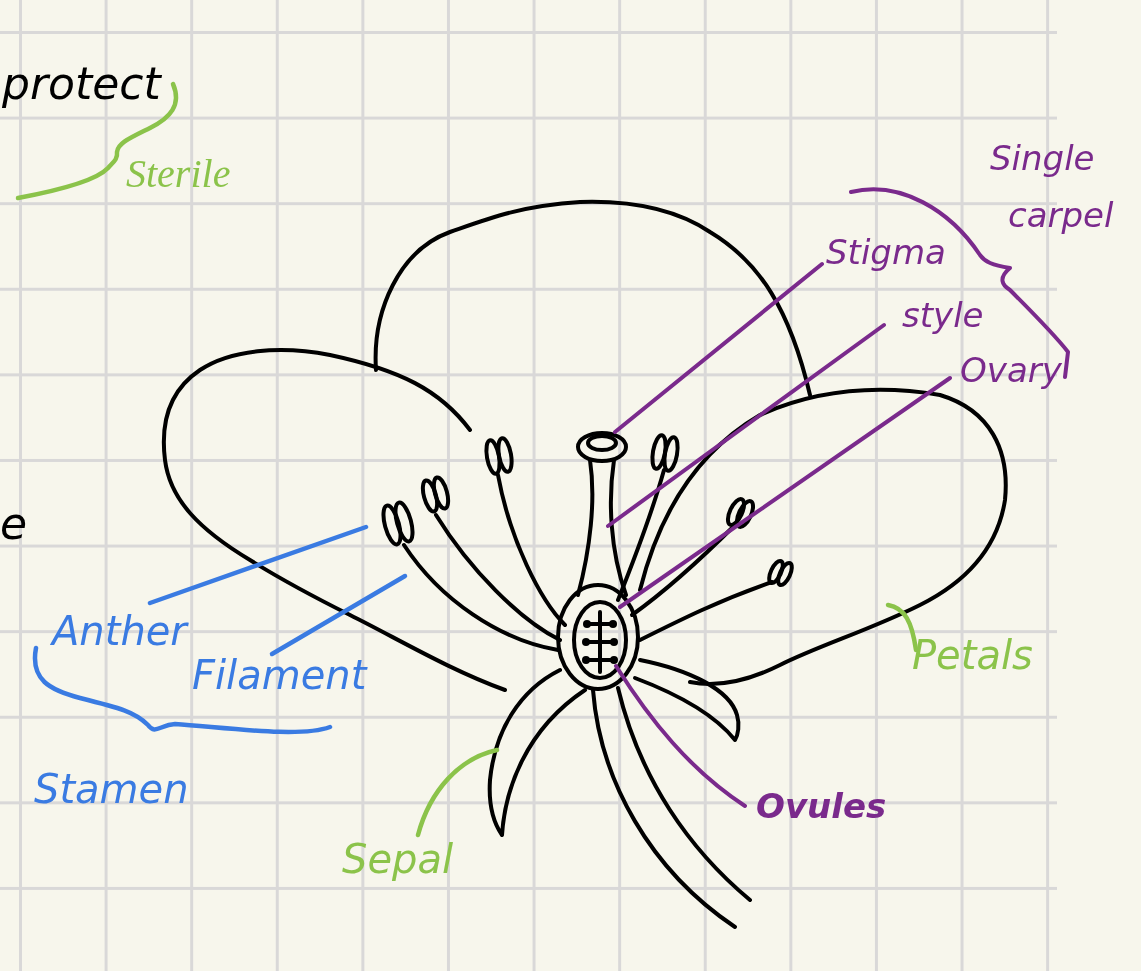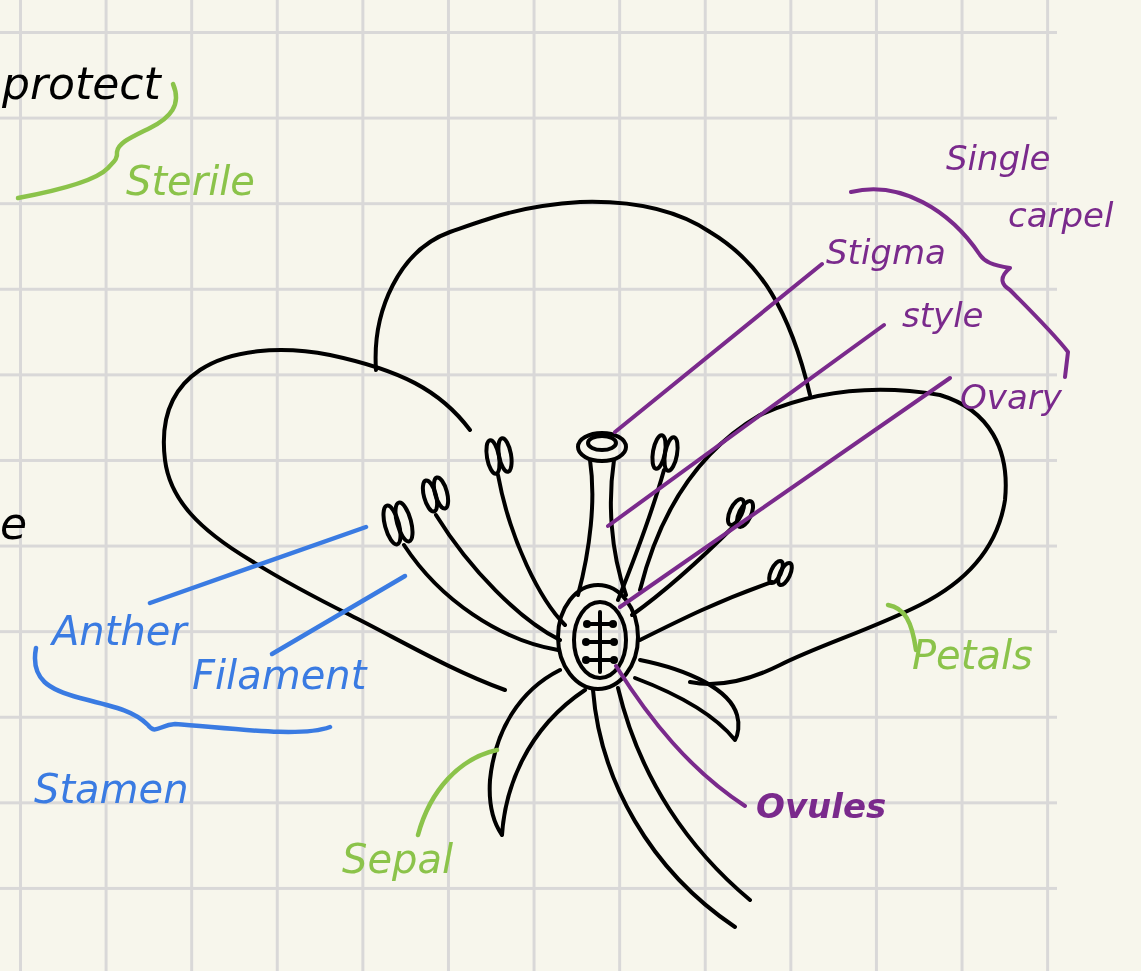--- a/index.html
+++ b/index.html
@@ -93,27 +93,27 @@
     <path class="blue" d="M36,648 C30,680 50,690 80,698 C120,708 135,712 148,725 C155,735 160,725 175,724 C230,728 300,738 330,727"></path>
 
     <path class="green" d="M173,84 C182,105 170,118 150,128 C130,138 118,143 117,152 C118,160 112,163 108,168 C95,182 50,192 18,198"></path>
     <path class="green" d="M888,605 C905,608 912,622 916,650"></path>
     <path class="green" d="M497,750 C460,758 430,790 418,835"></path>
   </svg>
 
   <div class="lbl lbl-black" style="left:2px; top:58px;">protect</div>
   <div class="lbl lbl-black" style="left:0px; top:498px;">e</div>
 
-  <div class="lbl lbl-green" style="left:126px; top:158px;">Sterile</div>
+  <div class="lbl lbl-green" style="left:126px; top:150px;font-family:Liberation Serif, serif;">Sterile</div>
   <div class="lbl lbl-green" style="left:912px; top:632px;text-align:right;">Petals</div>
   <div class="lbl lbl-green" style="left:342px; top:836px;">Sepal</div>
 
-  <div class="lbl lbl-purple" style="left:946px; top:138px;">Single</div>
+  <div class="lbl lbl-purple" style="left:990px; top:138px;">Single</div>
   <div class="lbl lbl-purple" style="left:1008px; top:195px;">carpel</div>
   <div class="lbl lbl-purple" style="left:826px; top:232px;">Stigma</div>
   <div class="lbl lbl-purple" style="left:902px; top:295px;">style</div>
-  <div class="lbl lbl-purple" style="left:960px; top:350px;margin-top:27px;">Ovary</div>
+  <div class="lbl lbl-purple" style="left:960px; top:350px;">Ovary</div>
   <div class="lbl lbl-purple" style="left:756px; top:786px;font-weight:bold;">Ovules</div>
 
   <div class="lbl lbl-blue" style="left:52px; top:608px;">Anther</div>
   <div class="lbl lbl-blue" style="left:192px; top:652px;">Filament</div>
   <div class="lbl lbl-blue" style="left:34px; top:718px;margin-top:48px;">Stamen</div>
 </div>
 
 </body></html>

